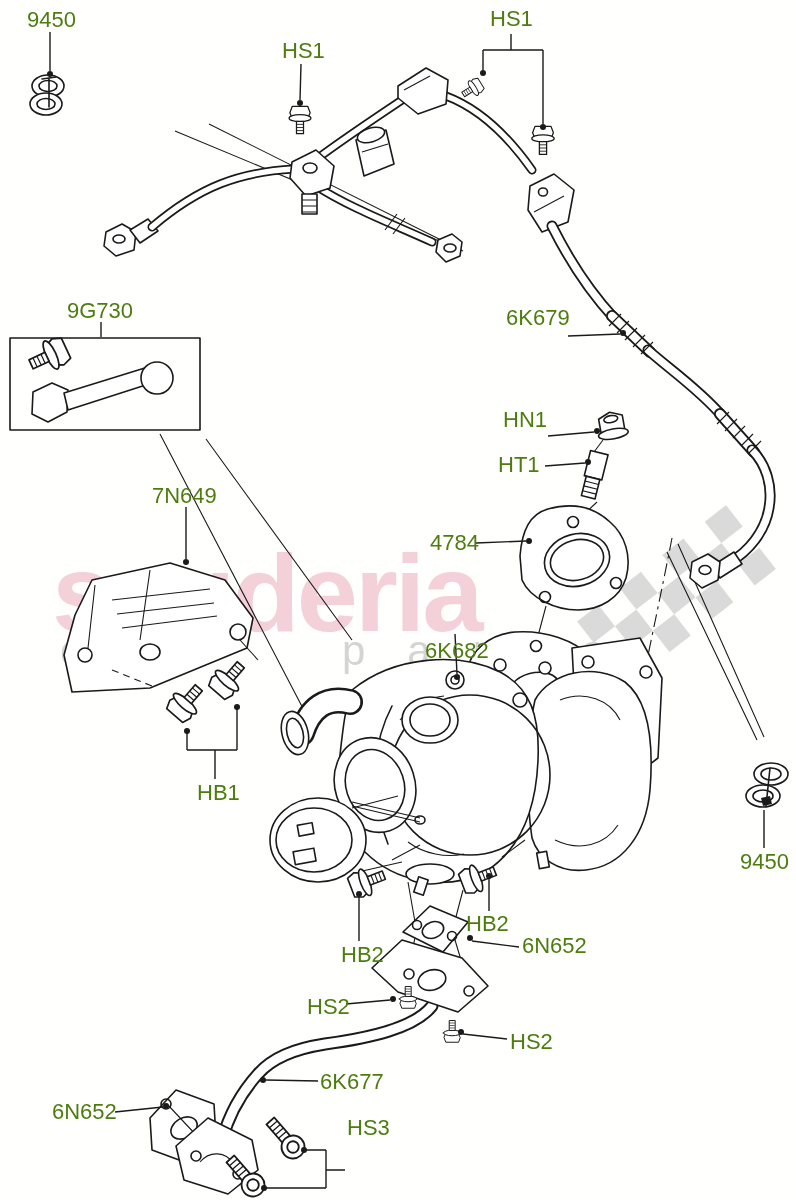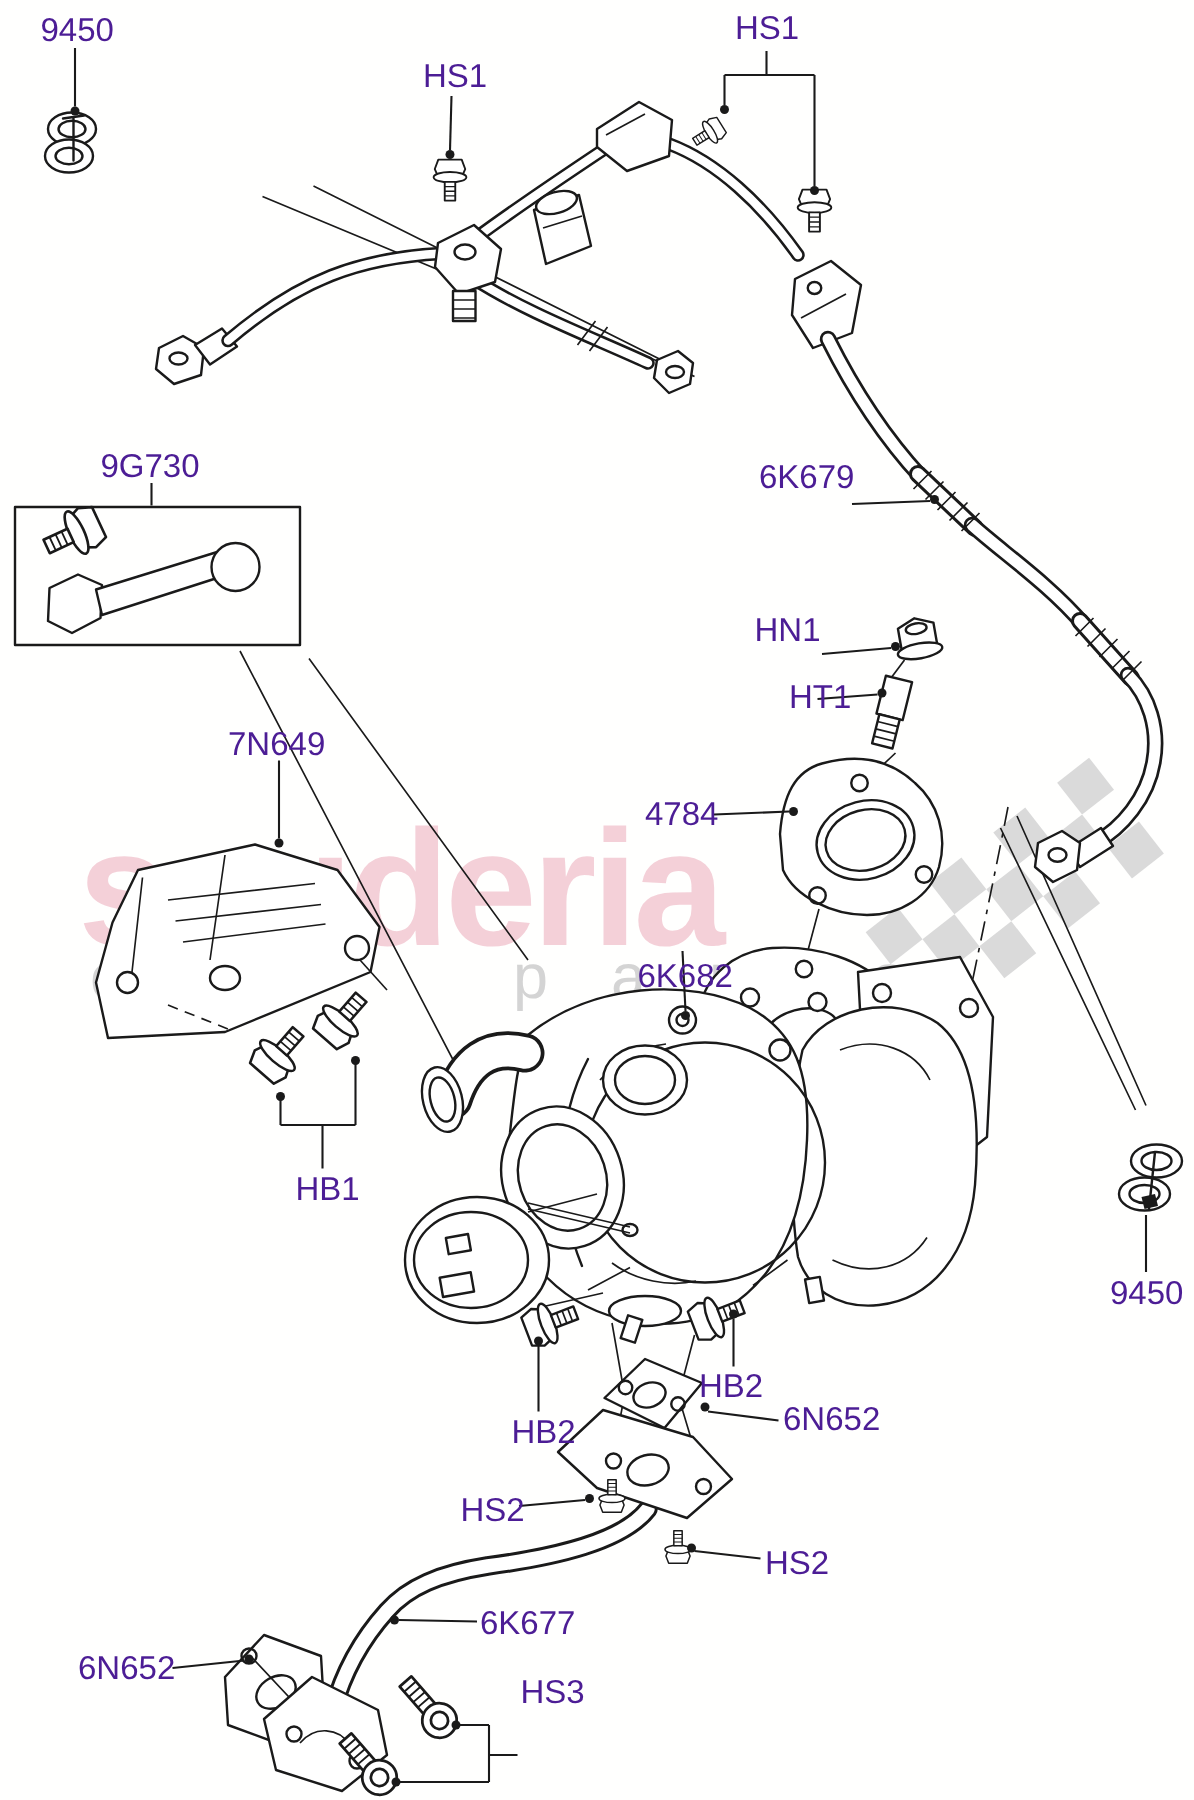--- a/index.html
+++ b/index.html
@@ -15,21 +15,21 @@
   #art{position:absolute;left:0;top:0;z-index:2;}
   .s  {stroke:#1a1a1a;stroke-width:1.6;fill:none;stroke-linecap:round;stroke-linejoin:round;}
   .sf {stroke:#1a1a1a;stroke-width:1.6;fill:#ffffff;stroke-linecap:round;stroke-linejoin:round;}
   .thin{stroke:#1a1a1a;stroke-width:1.1;fill:none;}
   .ld {stroke:#1a1a1a;stroke-width:1.4;fill:none;}
   .dot{fill:#1a1a1a;stroke:none;}
   .po {stroke:#1a1a1a;fill:none;stroke-linecap:round;}
   .pi {stroke:#ffffff;fill:none;stroke-linecap:round;}
   
   #labels{position:absolute;inset:0;z-index:3;}
-  .lbl{position:absolute;font-size:22px;color:#4c1d95;white-space:nowrap;cursor:pointer;line-height:1.1;}
+  .lbl{position:absolute;font-size:22px;color:#4d7c0f;white-space:nowrap;cursor:pointer;line-height:1.1;}
 </style>
 </head>
 <body>
 
 <div id="stage">
 
   <div id="wm">
     <div class="wm-big">scuderia</div>
     <div class="wm-small">car parts</div>
     <svg width="796" height="1200">
@@ -347,21 +347,21 @@
     </g>
   </svg>
 
   <div id="labels">
     <div class="lbl" style="left:27px;top:8px">9450</div>
     <div class="lbl" style="left:282px;top:39px">HS1</div>
     <div class="lbl" style="left:490px;top:7px">HS1</div>
     <div class="lbl" style="left:67px;top:299px">9G730</div>
     <div class="lbl" style="left:506px;top:306px">6K679</div>
     <div class="lbl" style="left:503px;top:408px">HN1</div>
-    <div class="lbl" style="left:526px;top:453px">HT1</div>
+    <div class="lbl" style="left:498px;top:453px">HT1</div>
     <div class="lbl" style="left:430px;top:531px">4784</div>
     <div class="lbl" style="left:152px;top:484px">7N649</div>
     <div class="lbl" style="left:425px;top:639px">6K682</div>
     <div class="lbl" style="left:197px;top:781px">HB1</div>
     <div class="lbl" style="left:466px;top:912px">HB2</div>
     <div class="lbl" style="left:522px;top:934px">6N652</div>
     <div class="lbl" style="left:341px;top:943px">HB2</div>
     <div class="lbl" style="left:307px;top:995px">HS2</div>
     <div class="lbl" style="left:510px;top:1030px">HS2</div>
     <div class="lbl" style="left:320px;top:1070px">6K677</div>

